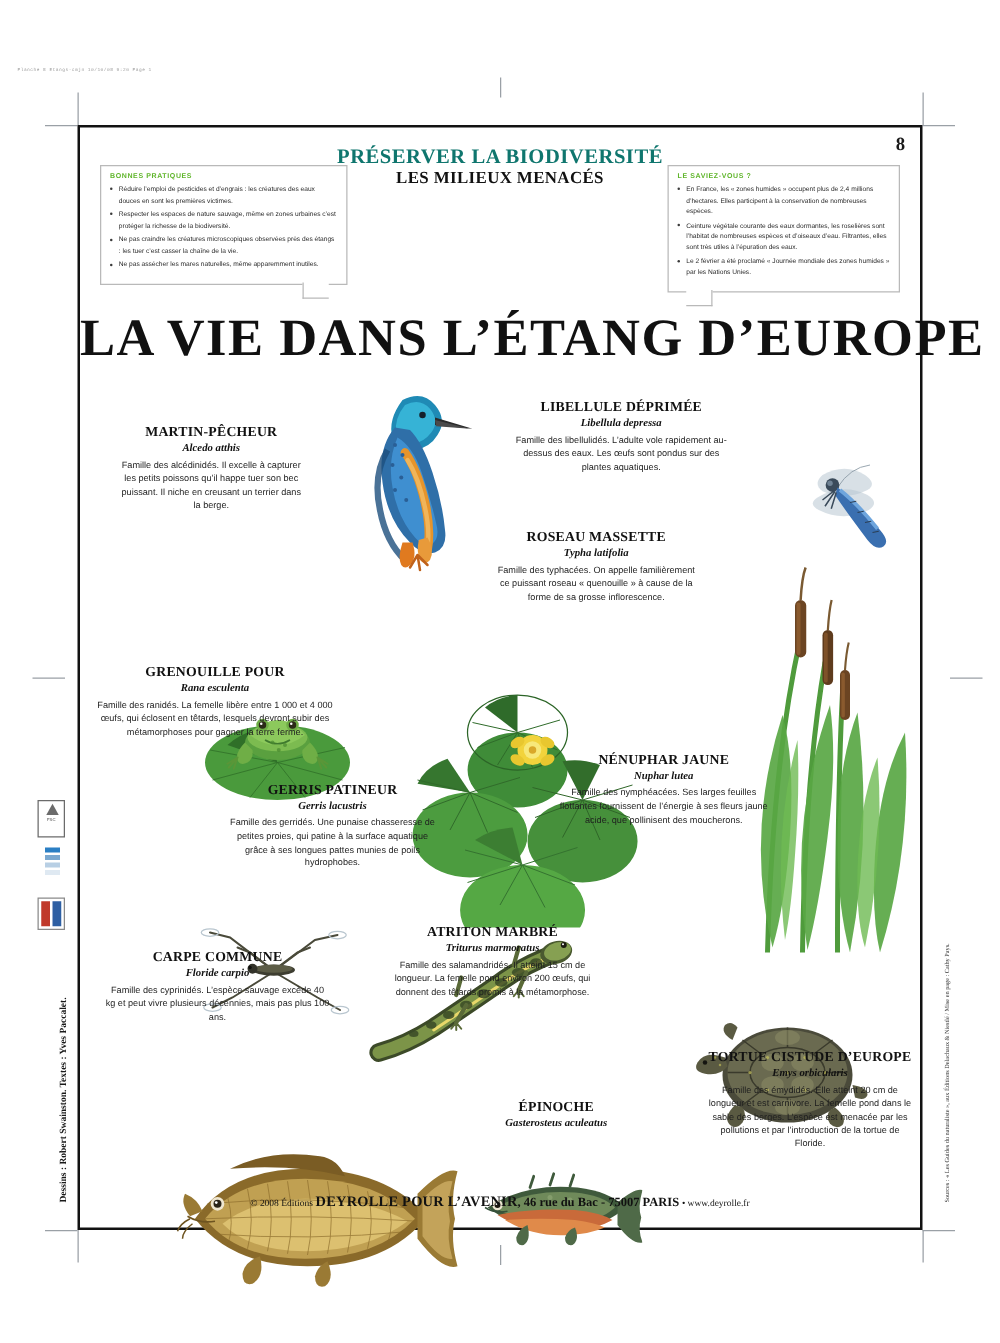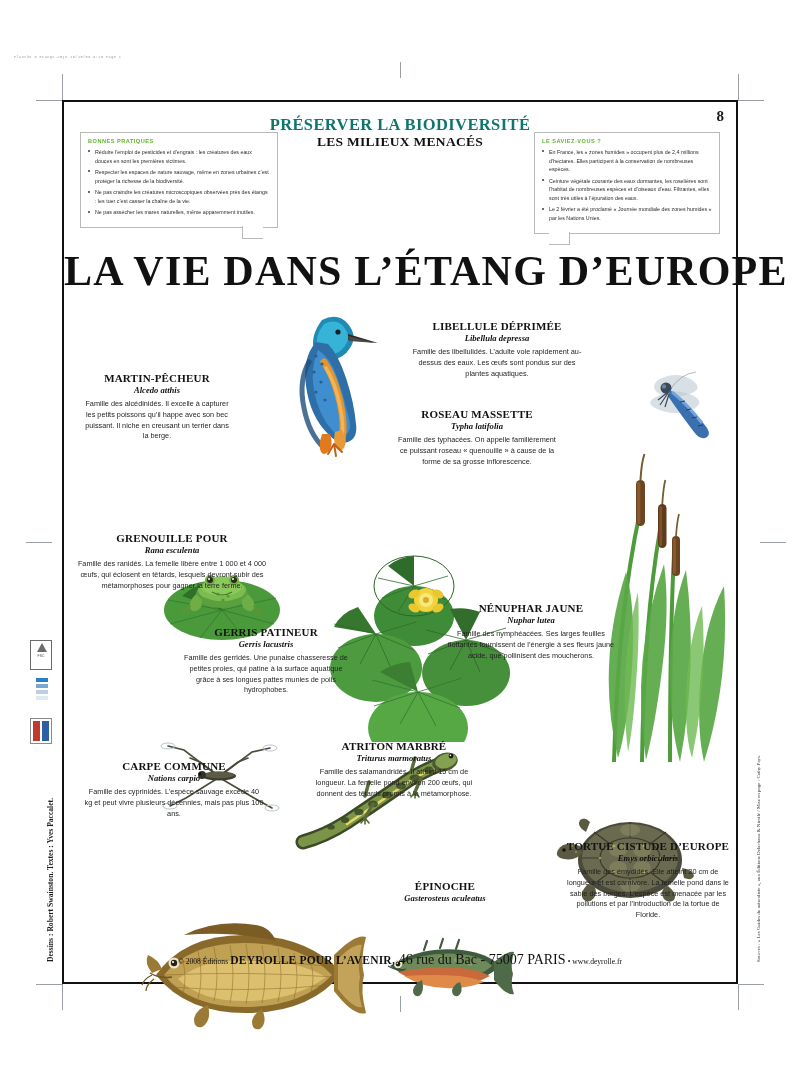--- a/index.html
+++ b/index.html
@@ -100,21 +100,21 @@
     font-size:7.3px;line-height:1.5;color:#1f1f1f;margin-top:3px;
   }
 
   
   .footer{
     position:absolute;left:0;right:0;bottom:14px;text-align:center;
     font-family:"Liberation Serif", serif;font-size:8.6px;color:#111;
     white-space:nowrap;
   }
   .footer .big{font-weight:bold;font-size:11.5px;letter-spacing:.2px;}
-  .footer .mid{font-weight:normal;font-size:14px;}
+  .footer .mid{font-weight:bold;font-size:10px;}
   .footer .sm{font-size:7.6px;}
 
   
   .vcredit{
     position:absolute;
     font-family:"Liberation Serif", serif;font-weight:bold;
     white-space:nowrap;transform-origin:0 0;
   }
   .vcredit.l{
     left:46px;top:962px;font-size:7.6px;
@@ -487,33 +487,33 @@
       <circle cx="33.2" cy="31.2" r=".8" fill="#fff"></circle>
       <path d="M24 34 q8 5 18 3" stroke="#35503a" stroke-width="1.2" fill="none"></path>
       <g fill="#9ab07e" opacity=".5">
         <circle cx="60" cy="28" r="2"></circle>
           <circle cx="76" cy="26" r="2"></circle>
           <circle cx="92" cy="28" r="2"></circle>
         <circle cx="106" cy="32" r="2"></circle>
       </g>
     </svg>
 
-    <div class="sp" style="left:20px;top:238px;width:146px;margin-top:32px;">
+    <div class="sp" style="left:32px;top:238px;width:146px;">
       <div class="name">MARTIN-PÊCHEUR</div>
       <div class="latin">Alcedo atthis</div>
-      <div class="desc">Famille des alcédinidés. Il excelle à capturer les petits poissons qu’il happe avec son bec puissant. Il niche en creusant un terrier dans la berge.</div>
+      <div class="desc">Famille des alcédinidés. Il excelle à capturer les petits poissons qu’il happe tuer son bec puissant. Il niche en creusant un terrier dans la berge.</div>
     </div>
 
     <div class="sp" style="left:348px;top:218px;width:170px;">
       <div class="name">LIBELLULE DÉPRIMÉE</div>
       <div class="latin">Libellula depressa</div>
       <div class="desc">Famille des libellulidés. L’adulte vole rapidement au-dessus des eaux. Les œufs sont pondus sur des plantes aquatiques.</div>
     </div>
 
-    <div class="sp" style="left:330px;top:306px;width:166px;">
+    <div class="sp" style="left:330px;top:322px;width:166px;">
       <div class="name">ROSEAU MASSETTE</div>
       <div class="latin">Typha latifolia</div>
       <div class="desc">Famille des typhacées. On appelle familièrement ce puissant roseau « quenouille » à cause de la forme de sa grosse inflorescence.</div>
     </div>
 
     <div class="sp" style="left:12px;top:430px;width:192px;">
       <div class="name">GRENOUILLE POUR</div>
       <div class="latin">Rana esculenta</div>
       <div class="desc">Famille des ranidés. La femelle libère entre 1 000 et 4 000 œufs, qui éclosent en têtards, lesquels devront subir des métamorphoses pour gagner la terre ferme.</div>
     </div>
@@ -531,21 +531,21 @@
     </div>
 
     <div class="sp" style="left:240px;top:638px;width:180px;">
       <div class="name">ATRITON MARBRÉ</div>
       <div class="latin">Triturus marmoratus</div>
       <div class="desc">Famille des salamandridés. Il atteint 15 cm de longueur. La femelle pond environ 200 œufs, qui donnent des têtards promis à la métamorphose.</div>
     </div>
 
     <div class="sp" style="left:20px;top:658px;width:180px;">
       <div class="name">CARPE COMMUNE</div>
-      <div class="latin">Nations carpio</div>
+      <div class="latin">Floride carpio</div>
       <div class="desc">Famille des cyprinidés. L’espèce sauvage excède 40 kg et peut vivre plusieurs décennies, mais pas plus 100 ans.</div>
     </div>
 
     <div class="sp" style="left:296px;top:778px;width:170px;">
       <div class="name">ÉPINOCHE</div>
       <div class="latin">Gasterosteus aculeatus</div>
     </div>
 
     <div class="sp" style="left:500px;top:738px;width:168px;">
       <div class="name">TORTUE CISTUDE D’EUROPE</div>

